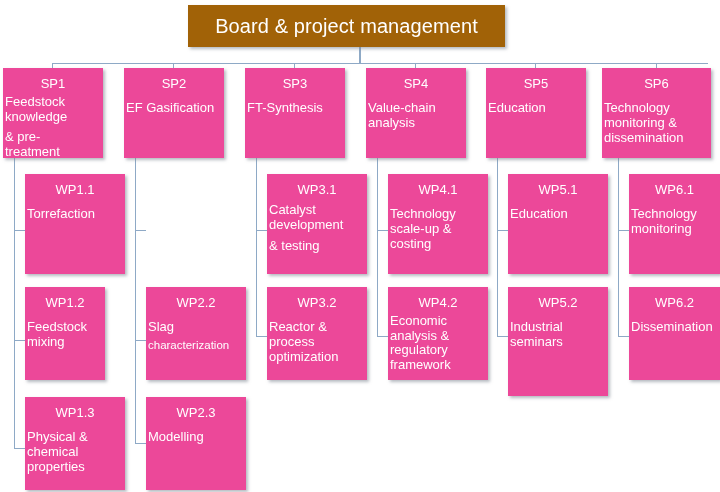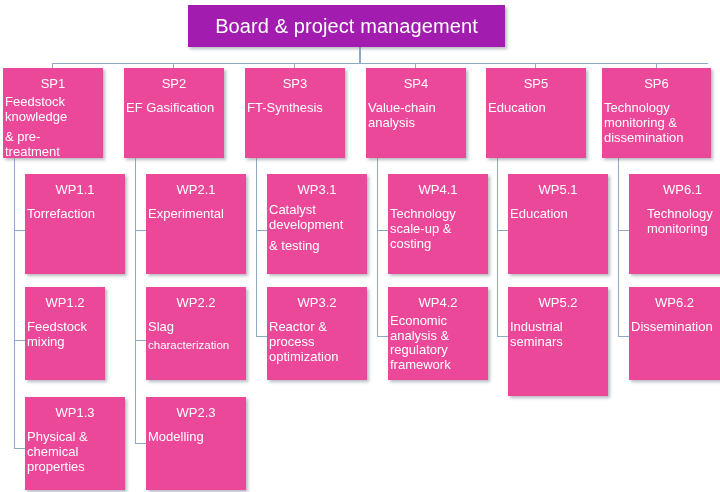--- a/index.html
+++ b/index.html
@@ -33,21 +33,21 @@
     z-index:3;
     display:flex;
     flex-direction:column;
     align-items:center;
     box-shadow:2px 2px 3px rgba(120,130,140,0.55);
     overflow:hidden;
   }
 
   
   .box.title{
-    background:#a21caf;
+    background:#a16207;
     justify-content:center;
     align-items:center;
   }
   .box.title .ttl{
     font-size:20px;
     line-height:24px;
     letter-spacing:0.1px;
     text-align:center;
     width:100%;
   }
@@ -155,45 +155,41 @@
     <div class="label">Technology
 monitoring &amp;
 dissemination</div>
   </div>
 
   <div class="box" style="left:25px;top:174px;width:100px;height:100px;">
     <div class="code">WP1.1</div>
     <div class="label">Torrefaction</div>
   </div>
 
-  <div class="box" style="left:146px;top:174px;width:100px;height:100px;">
-    <div class="code">WP2.1</div>
-    <div class="label">Experimental</div>
-  </div>
 
   <div class="box" style="left:267px;top:174px;width:100px;height:100px;">
     <div class="code">WP3.1</div>
     <div class="label tight mt6">Catalyst
 development</div>
     <div class="label mt6">&amp; testing</div>
   </div>
 
   <div class="box" style="left:388px;top:174px;width:100px;height:100px;">
     <div class="code">WP4.1</div>
     <div class="label">Technology
 scale-up &amp;
 costing</div>
   </div>
 
   <div class="box" style="left:508px;top:174px;width:100px;height:100px;">
     <div class="code">WP5.1</div>
     <div class="label">Education</div>
   </div>
 
-  <div class="box" style="left:629px;top:174px;width:91px;height:100px;padding-left:16px;">
+  <div class="box" style="left:629px;top:174px;width:91px;height:100px;">
     <div class="code">WP6.1</div>
     <div class="label">Technology
 monitoring</div>
   </div>
 
   <div class="box" style="left:25px;top:287px;width:80px;height:93px;">
     <div class="code">WP1.2</div>
     <div class="label">Feedstock
 mixing</div>
   </div>

